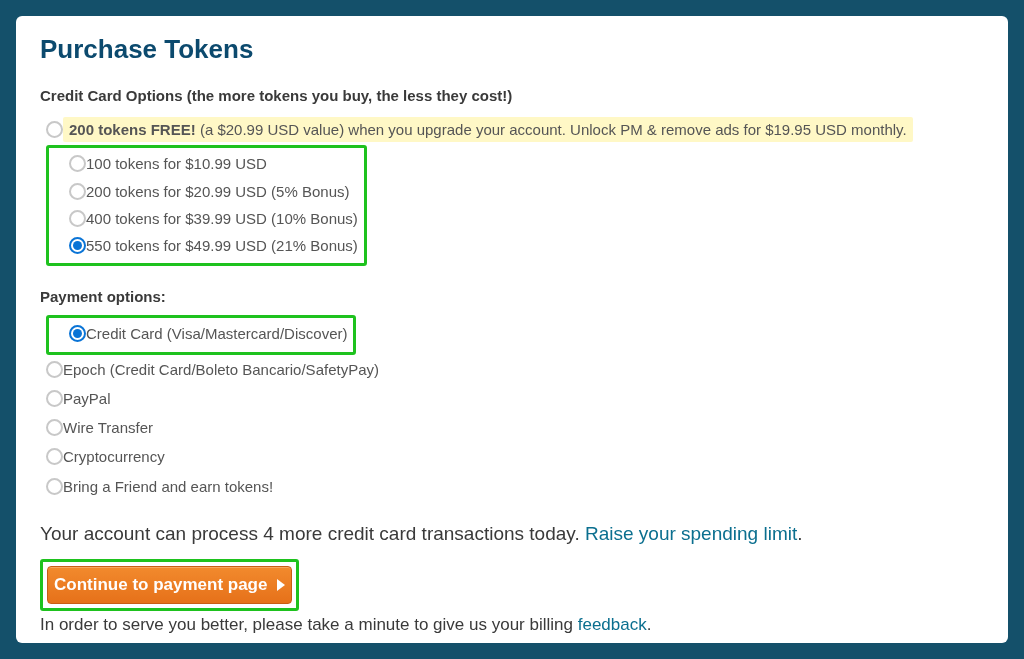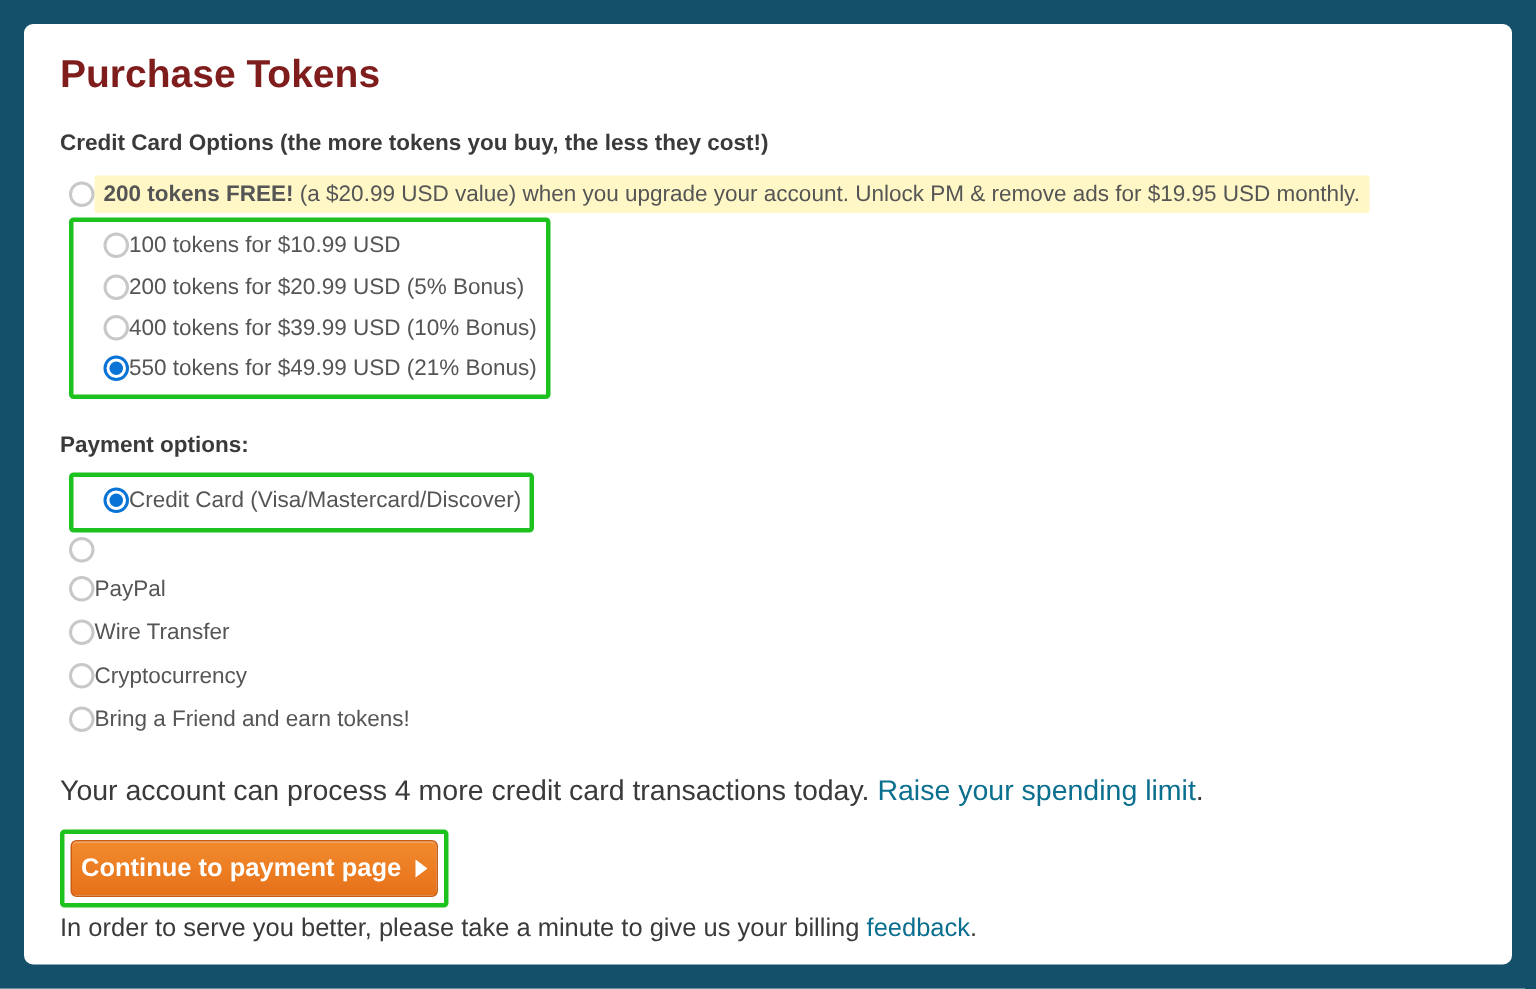--- a/index.html
+++ b/index.html
@@ -19,21 +19,21 @@
   }
   .card {
     background: #fff;
     border-radius: 6px;
     width: 100%;
     height: 100%;
     padding: 14px 24px 20px 24px;
     position: relative;
   }
   h1.page-title {
-    color: #7f1d1d;
+    color: #0c4a6e;
     font-size: 26px;
     font-weight: 600;
     margin: 4px 0 22px 0;
   }
   .section-title {
     font-weight: 700;
     color: #3a3a3a;
     margin-bottom: 10px;
     font-size: 15px;
   }
@@ -170,20 +170,21 @@
 
     <div class="options">
       <div class="highlight-box">
         <div class="opt-row">
           <span class="radio selected"></span>
           <span class="opt-label">Credit Card (Visa/Mastercard/Discover)</span>
         </div>
       </div>
       <div class="opt-row">
         <span class="radio"></span>
+        <span class="opt-label">Epoch (Credit Card/Boleto Bancario/SafetyPay)</span>
       </div>
       <div class="opt-row">
         <span class="radio"></span>
         <span class="opt-label">PayPal</span>
       </div>
       <div class="opt-row">
         <span class="radio"></span>
         <span class="opt-label">Wire Transfer</span>
       </div>
       <div class="opt-row">

